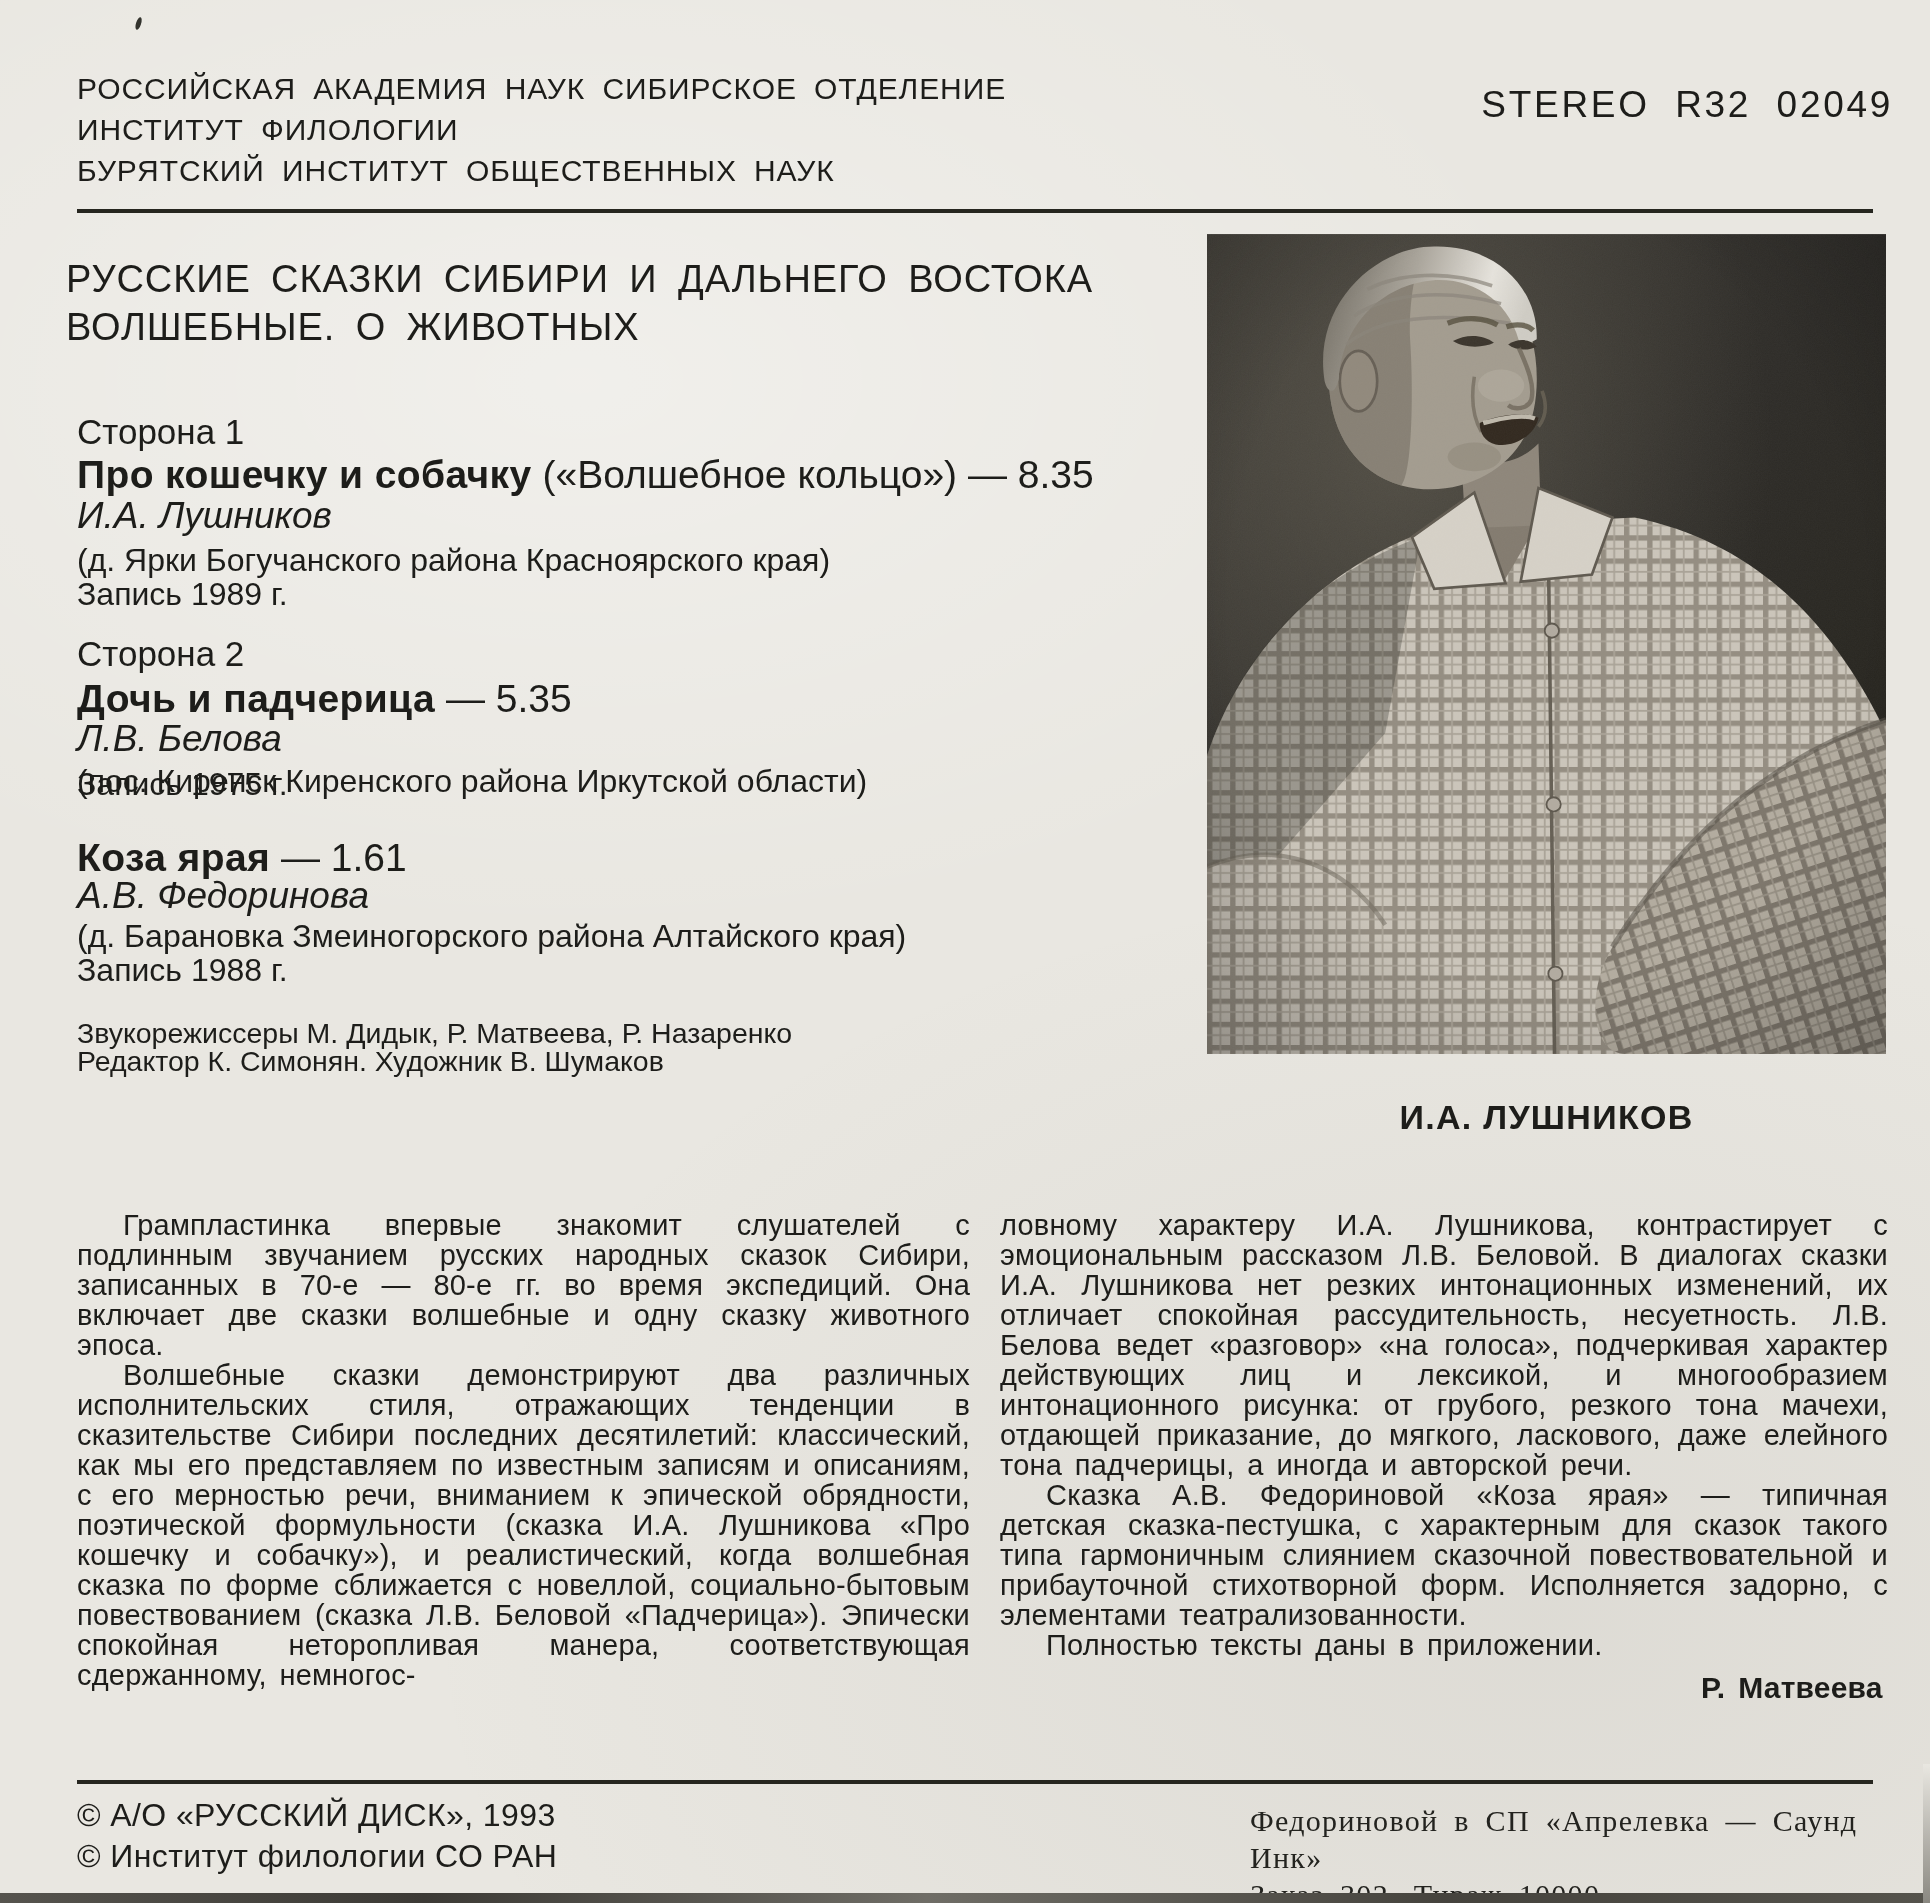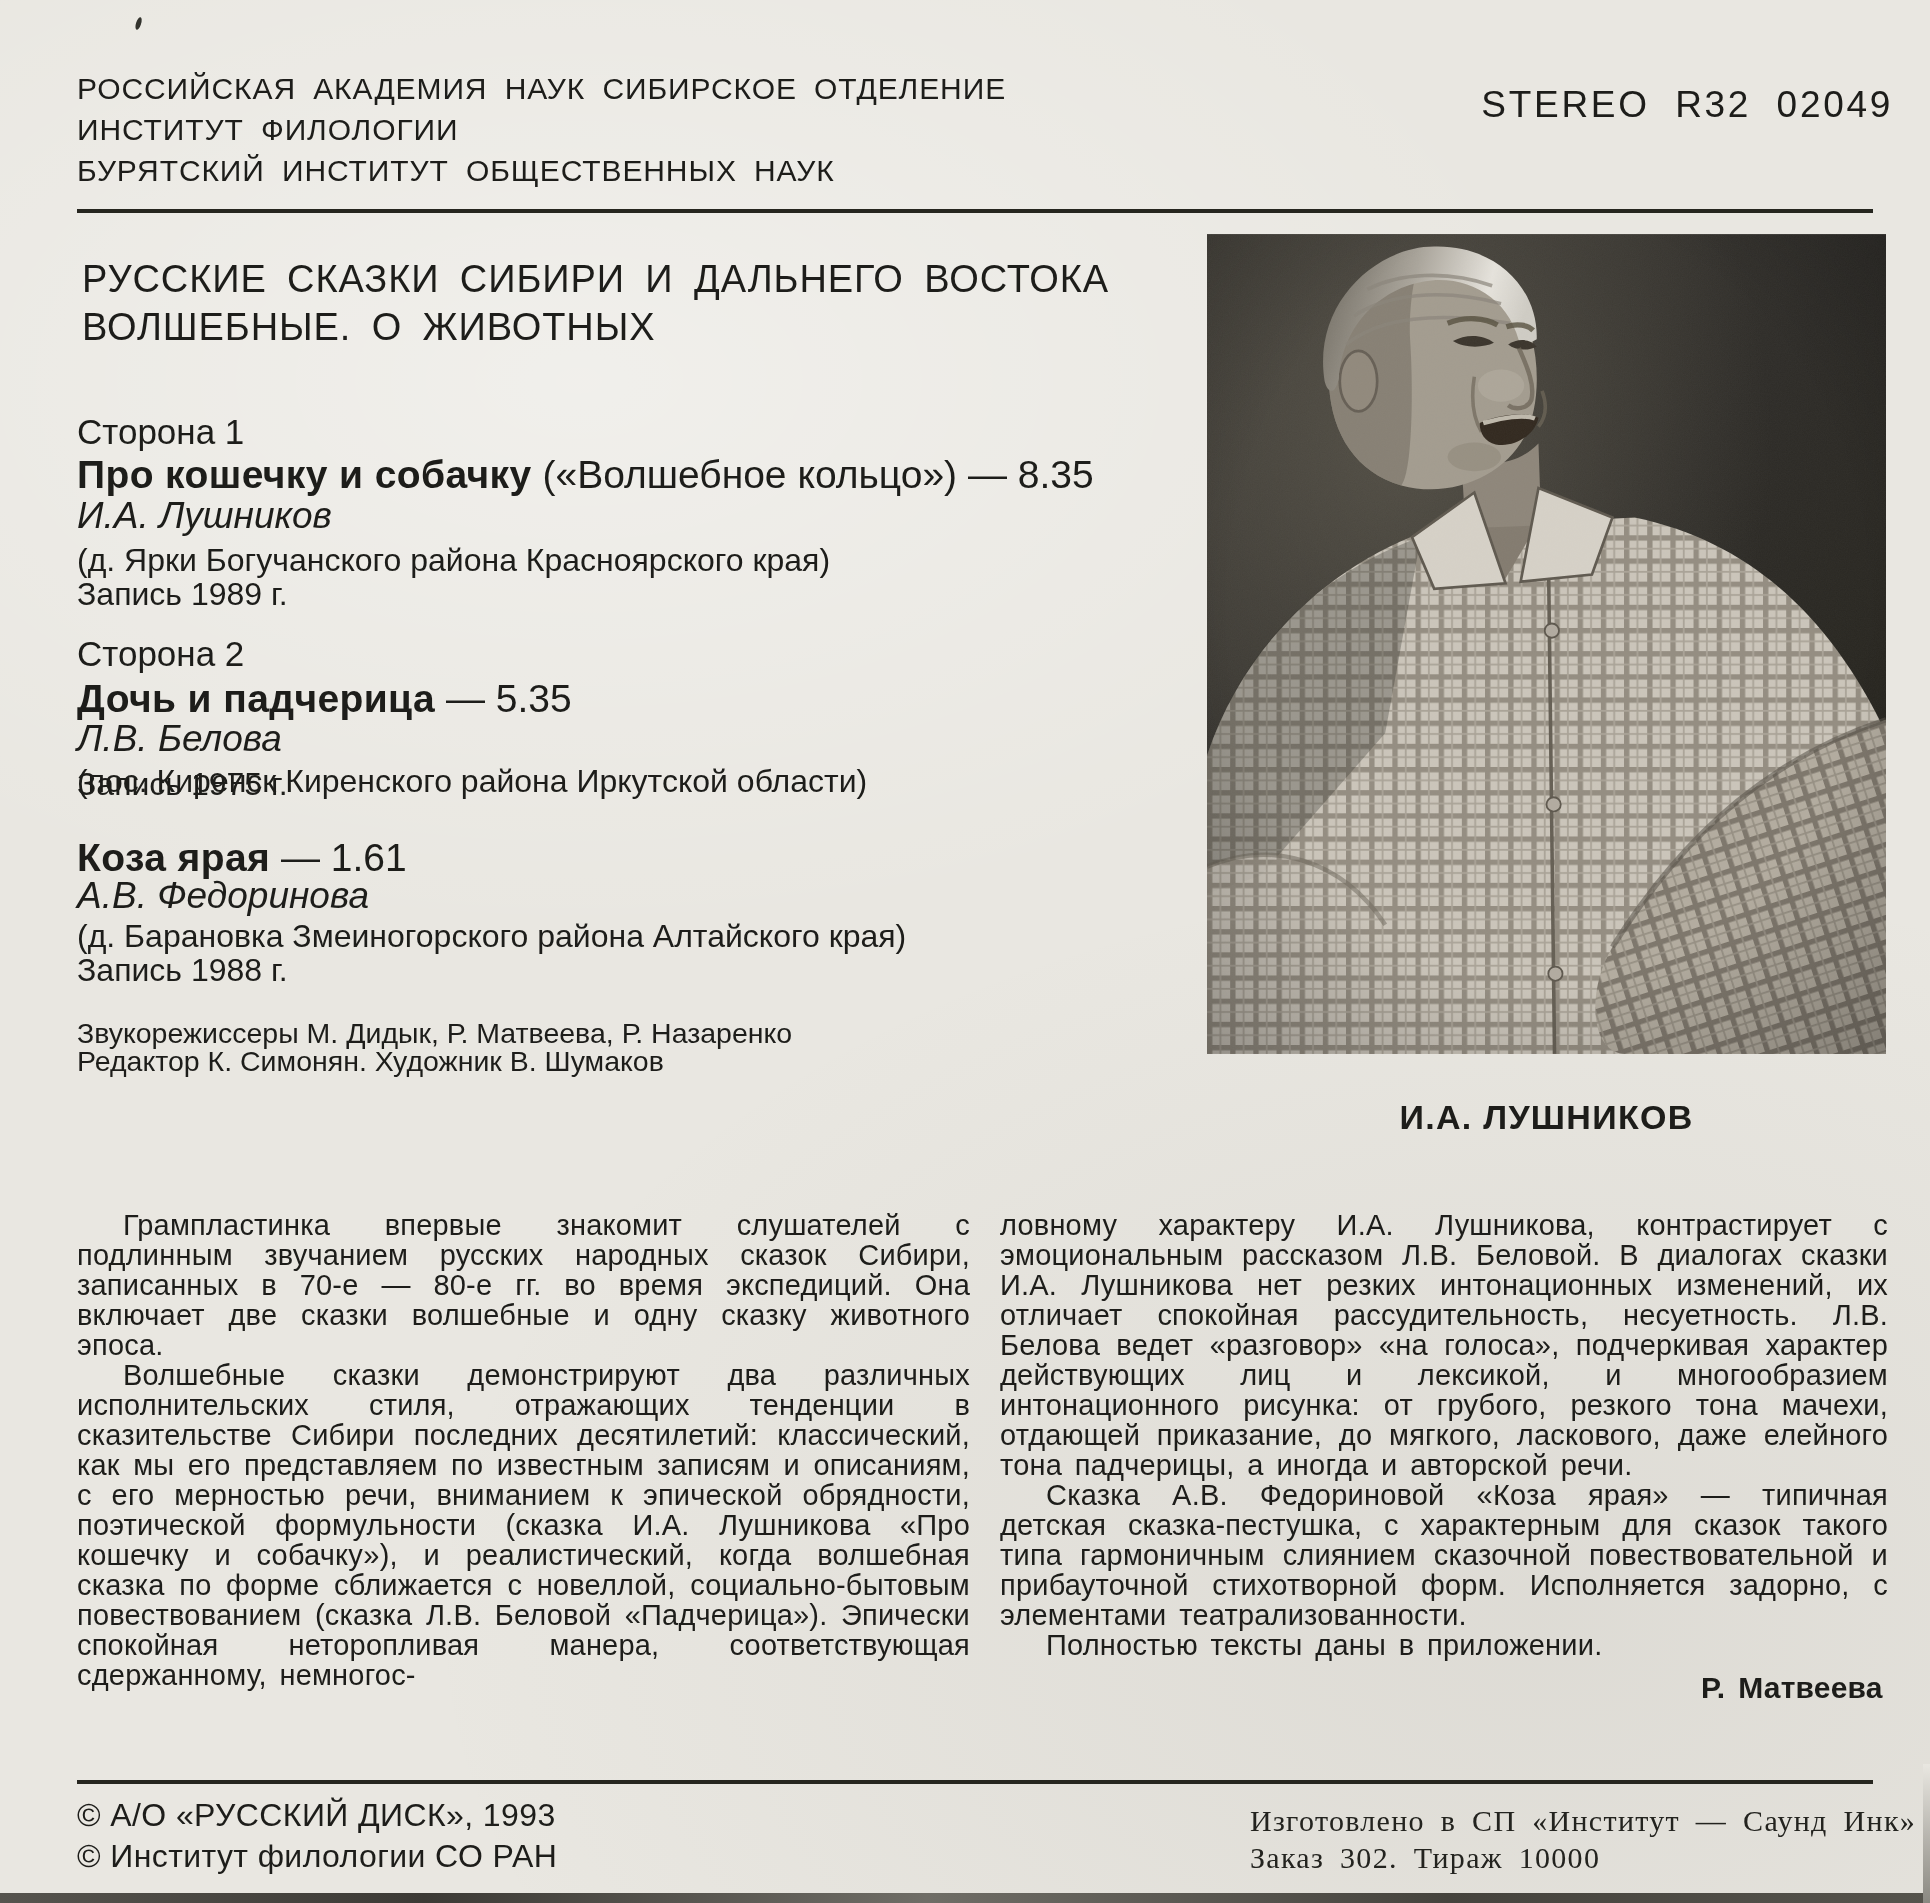--- a/index.html
+++ b/index.html
@@ -12,21 +12,21 @@
     font-family:"Liberation Sans",sans-serif;color:#1d1d1a;
   }
   .abs{position:absolute;}
   
   .org-lines{left:77px;top:68px;font-size:30px;line-height:41px;letter-spacing:0.9px;word-spacing:8px;}
   .catalog{top:84px;right:37px;font-size:37px;letter-spacing:2.7px;word-spacing:12.5px;}
   .rule{height:3.6px;background:#26261f;left:77px;width:1796px;}
   .rule-top{top:209px;}
   .rule-bottom{top:1780px;}
   
-  .album-title{left:82px;top:255px;font-size:38px;line-height:48px;letter-spacing:0.9px;word-spacing:9px;}
+  .album-title{left:66px;top:255px;font-size:38px;line-height:48px;letter-spacing:0.9px;word-spacing:9px;}
   
   .tl{left:77px;white-space:nowrap;}
   .side-label{font-size:35px;}
   .track{font-size:39px;}
   .track b{font-weight:bold;letter-spacing:0.4px;}
   .performer{font-size:37px;font-style:italic;}
   .loc{font-size:32px;}
   .rec{font-size:32px;}
   
   .credits{left:77px;top:1019px;font-size:28.5px;line-height:28px;}
@@ -210,20 +210,20 @@
     <p class="indent">Полностью тексты даны в приложении.</p>
     <div class="signature">Р. Матвеева</div>
   </div>
 
   <div class="abs rule rule-bottom"></div>
   <div class="abs footer-left">
     <div>©  А/О «РУССКИЙ ДИСК», 1993</div>
     <div>© Институт филологии СО РАН</div>
   </div>
   <div class="abs footer-right">
-    <div>Изготовлено в СП «Институт — Саунд Инк»</div>
+    <div>Федориновой в СП «Апрелевка — Саунд Инк»</div>
     <div>Заказ 302. Тираж 10000</div>
   </div>
 
   <div class="abs scan-edge"></div>
   <div class="abs scan-edge-r"></div>
 </div>
 
 
 </body></html>

